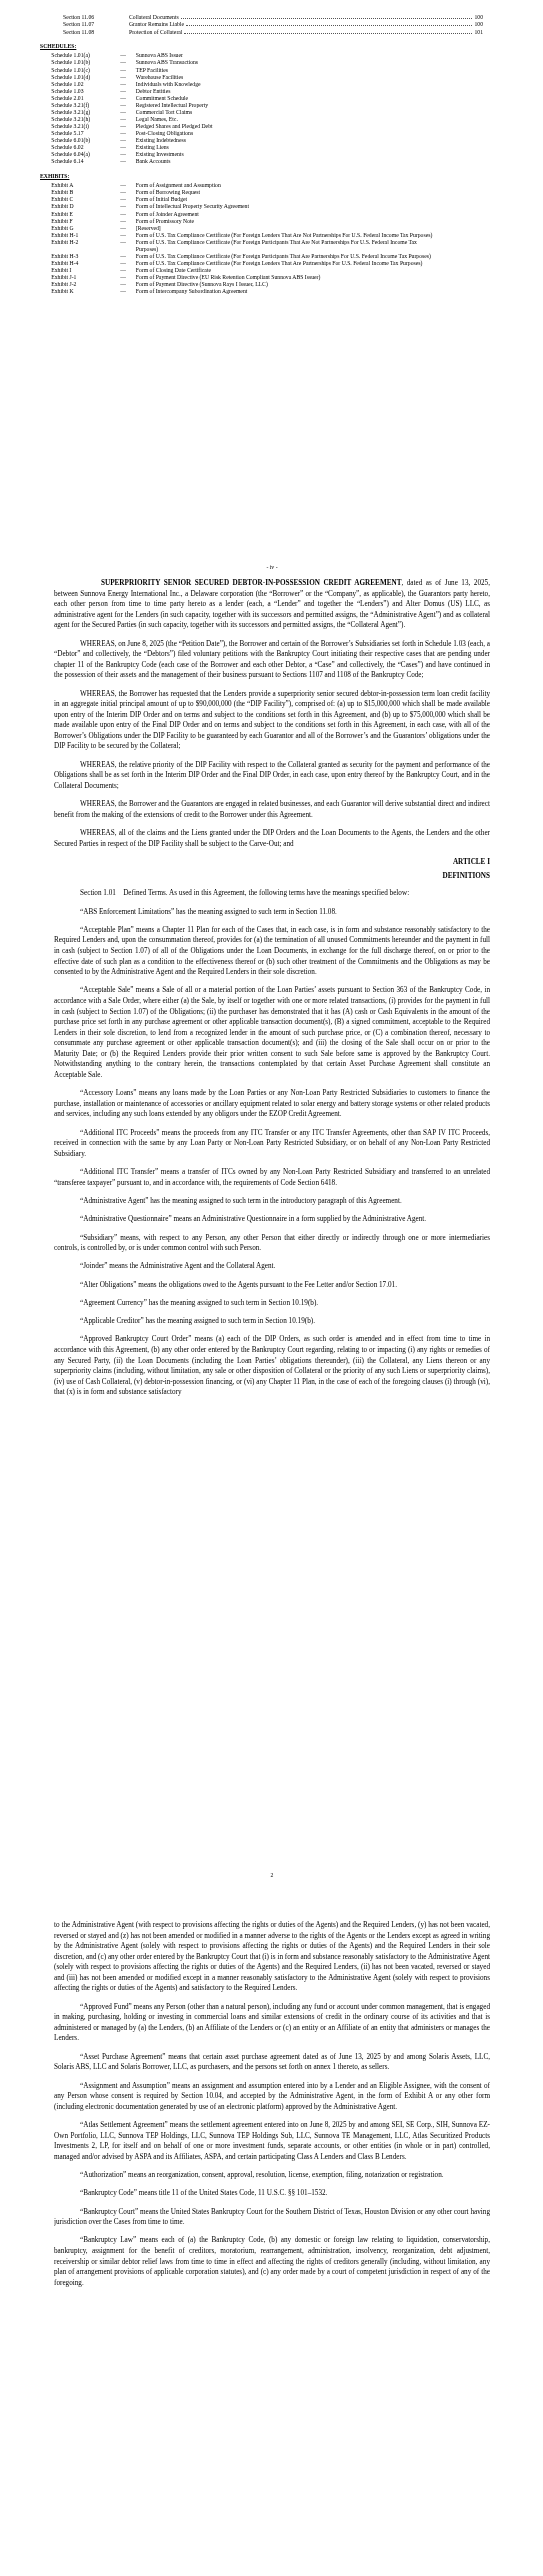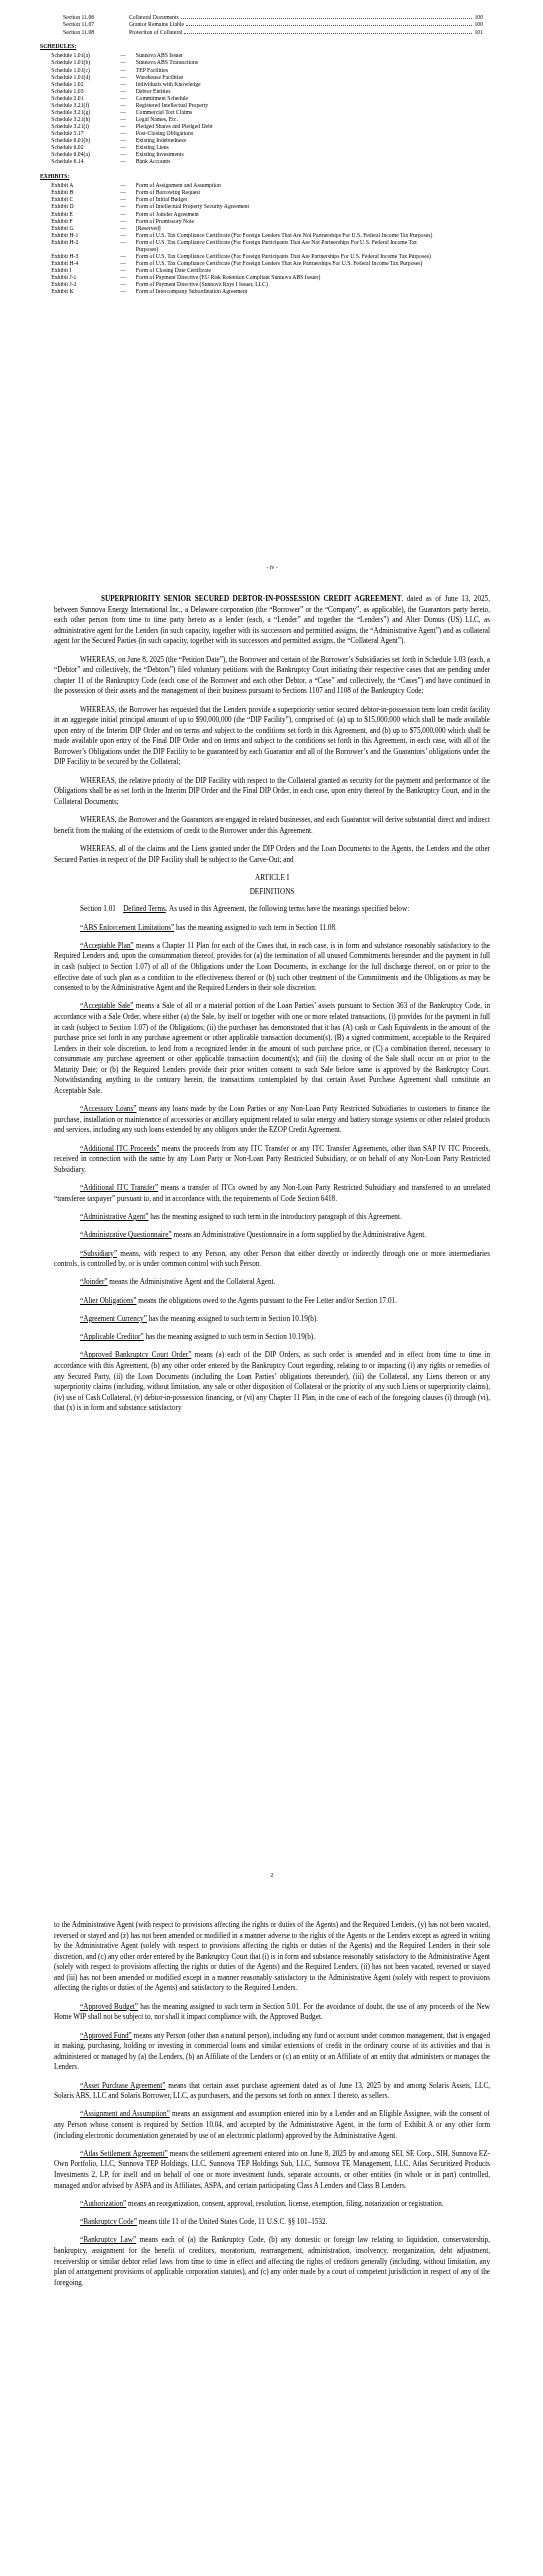--- a/index.html
+++ b/index.html
@@ -19,26 +19,26 @@
   .li-row{display:flex;align-items:baseline;padding-left:11.3px}
   .li-label{flex:0 0 69px}
   .li-dash{flex:0 0 15.5px}
   .li-title{flex:0 1 auto;max-width:303px}
   
   .page-marker{position:absolute;left:0;width:100%;text-align:center;font-size:5.7px}
   #marker-iv{top:564px}
   #marker-2{top:1872px}
   
   .body-region{position:absolute;left:54px;right:54px;font-size:7.2px;line-height:1.47;text-align:justify;overflow:hidden}
-  #page2-region{top:594px;height:1259px}
+  #page2-region{top:578px;height:1259px}
   #page3-region{top:1920px;height:861px}
   p.para{margin:0 0 7.7px;text-indent:26px}
   .lead{font-weight:bold}
-  .term{text-decoration:underline}
-  .center-head{text-align:center;font-weight:normal;font-size:7.2px;margin:3.1px 0 7.2px;text-indent:0}
+  .term{}
+  .center-head{text-align:right;font-weight:bold;font-size:7.2px;margin:3.1px 0 7.2px;text-indent:0}
   #art-heading{margin:5.2px 0 1px}
   #page2-region [data-repeat="page2.paras_a"] p:first-of-type{text-indent:47px}
   #page3-region [data-repeat] p:first-of-type{text-indent:0}
 </style>
 </head>
 <body>
 
 <div id="toc-region">
 
   <div data-repeat="toc.rows">
@@ -319,32 +319,32 @@
     </div>
 
 </div>
 
 <div class="body-region" id="page3-region">
 
   <div data-repeat="page3.paras">
 
       <p class="para"><span class="term"></span><span>to the Administrative Agent (with respect to provisions affecting the rights or duties of the Agents) and the Required Lenders, (y) has not been vacated, reversed or stayed and (z) has not been amended or modified in a manner adverse to the rights of the Agents or the Lenders except as agreed in writing by the Administrative Agent (solely with respect to provisions affecting the rights or duties of the Agents) and the Required Lenders in their sole discretion, and (c) any other order entered by the Bankruptcy Court that (i) is in form and substance reasonably satisfactory to the Administrative Agent (solely with respect to provisions affecting the rights or duties of the Agents) and the Required Lenders, (ii) has not been vacated, reversed or stayed and (iii) has not been amended or modified except in a manner reasonably satisfactory to the Administrative Agent (solely with respect to provisions affecting the rights or duties of the Agents) and satisfactory to the Required Lenders.</span></p>
 
-      <p class="para"><span class="term">“Approved Budget”</span><span> has the meaning assigned to such term in Section 5.01.  For the avoidance of doubt, the use of any proceeds of the New Home WIP shall not be subject to, nor shall it impact compliance with, the Approved Budget.</span></p>
 
       <p class="para"><span class="term">“Approved Fund”</span><span> means any Person (other than a natural person), including any fund or account under common management, that is engaged in making, purchasing, holding or investing in commercial loans and similar extensions of credit in the ordinary course of its activities and that is administered or managed by (a) the Lenders, (b) an Affiliate of the Lenders or (c) an entity or an Affiliate of an entity that administers or manages the Lenders.</span></p>
 
       <p class="para"><span class="term">“Asset Purchase Agreement”</span><span> means that certain asset purchase agreement dated as of June 13, 2025 by and among Solaris Assets, LLC, Solaris ABS, LLC and Solaris Borrower, LLC, as purchasers, and the persons set forth on annex 1 thereto, as sellers.</span></p>
 
       <p class="para"><span class="term">“Assignment and Assumption”</span><span> means an assignment and assumption entered into by a Lender and an Eligible Assignee, with the consent of any Person whose consent is required by Section 10.04, and accepted by the Administrative Agent, in the form of Exhibit A or any other form (including electronic documentation generated by use of an electronic platform) approved by the Administrative Agent.</span></p>
 
       <p class="para"><span class="term">“Atlas Settlement Agreement”</span><span> means the settlement agreement entered into on June 8, 2025 by and among SEI, SE Corp., SIH, Sunnova EZ-Own Portfolio, LLC, Sunnova TEP Holdings, LLC, Sunnova TEP Holdings Sub, LLC, Sunnova TE Management, LLC, Atlas Securitized Products Investments 2, LP, for itself and on behalf of one or more investment funds, separate accounts, or other entities (in whole or in part) controlled, managed and/or advised by ASPA and its Affiliates, ASPA, and certain participating Class A Lenders and Class B Lenders.</span></p>
 
       <p class="para"><span class="term">“Authorization”</span><span> means an reorganization, consent, approval, resolution, license, exemption, filing, notarization or registration.</span></p>
 
       <p class="para"><span class="term">“Bankruptcy Code”</span><span> means title 11 of the United States Code, 11 U.S.C. §§ 101–1532.</span></p>
 
+      <p class="para"><span class="term">“Bankruptcy Court”</span><span> means the United States Bankruptcy Court for the Southern District of Texas, Houston Division or any other court having jurisdiction over the Cases from time to time.</span></p>
 
       <p class="para"><span class="term">“Bankruptcy Law”</span><span> means each of (a) the Bankruptcy Code, (b) any domestic or foreign law relating to liquidation, conservatorship, bankruptcy, assignment for the benefit of creditors, moratorium, rearrangement, administration, insolvency, reorganization, debt adjustment, receivership or similar debtor relief laws from time to time in effect and affecting the rights of creditors generally (including, without limitation, any plan of arrangement provisions of applicable corporation statutes), and (c) any order made by a court of competent jurisdiction in respect of any of the foregoing.</span></p>
     </div>
 
 </div>
 
 
 </body></html>

